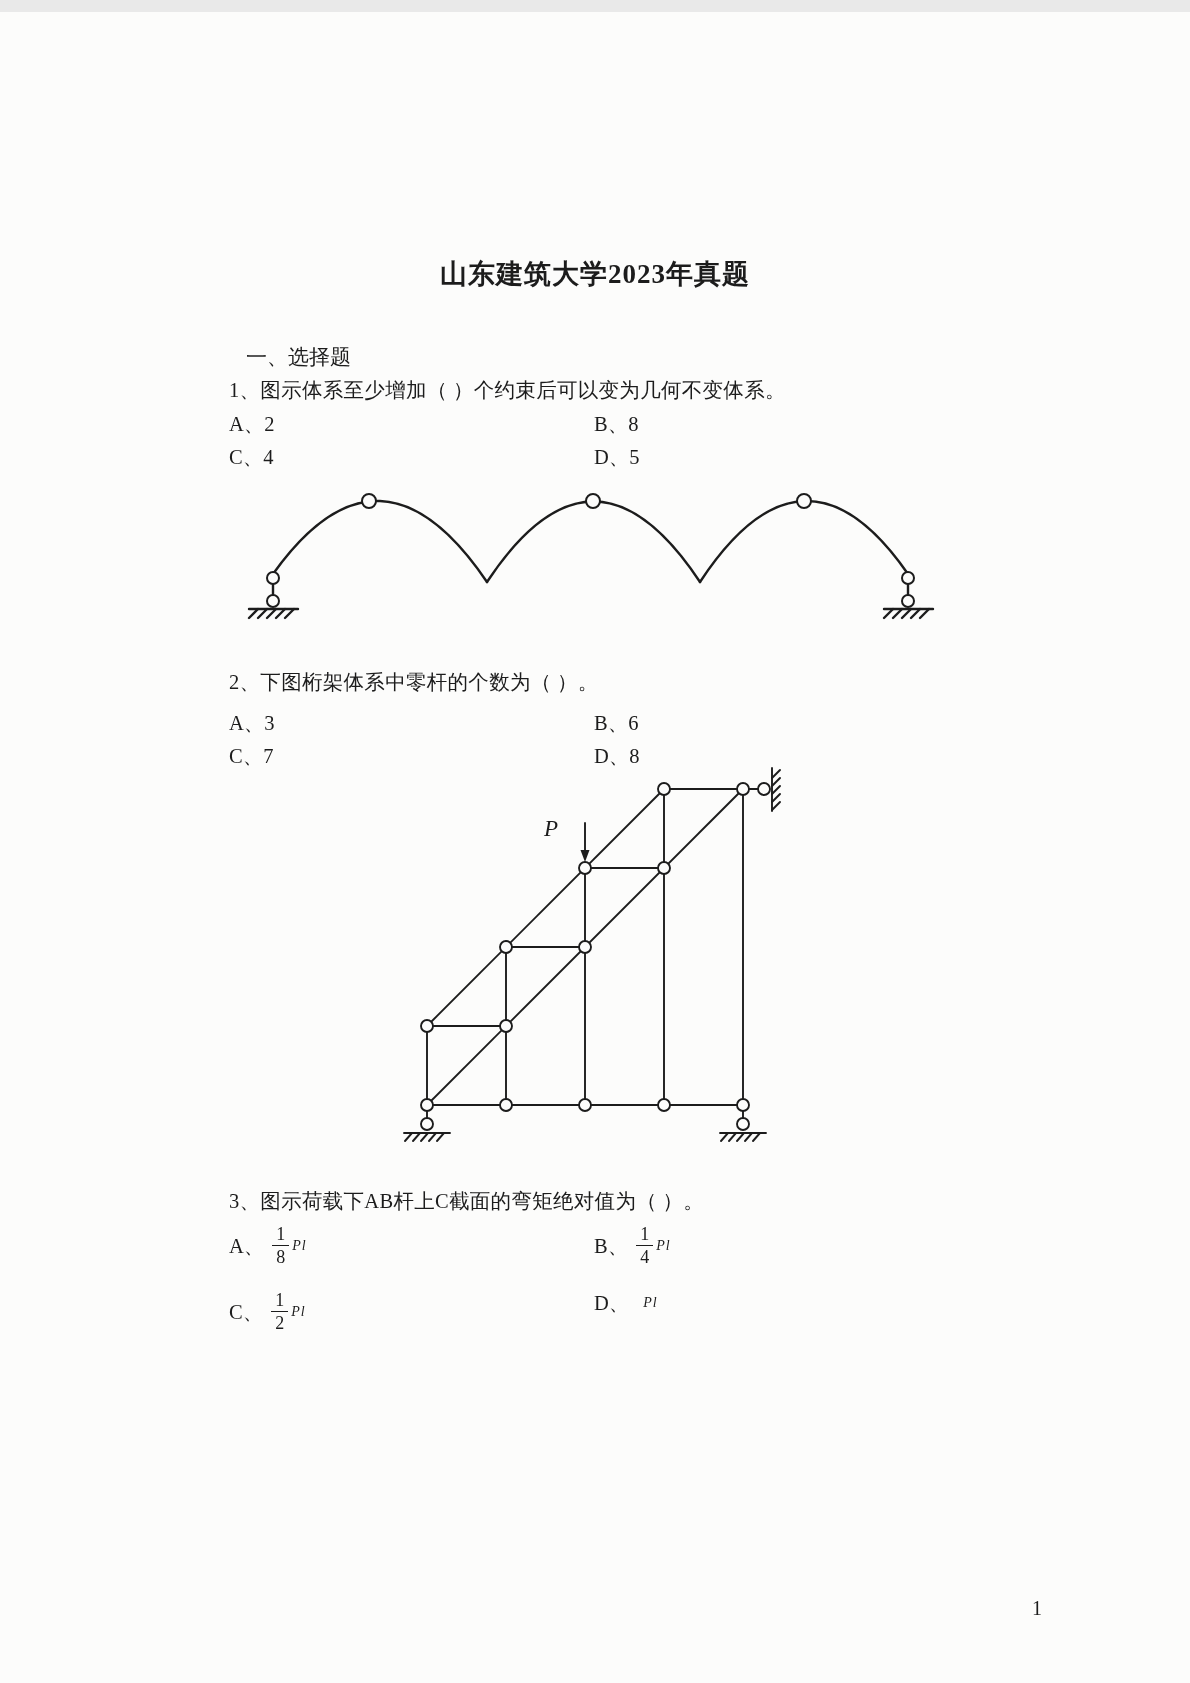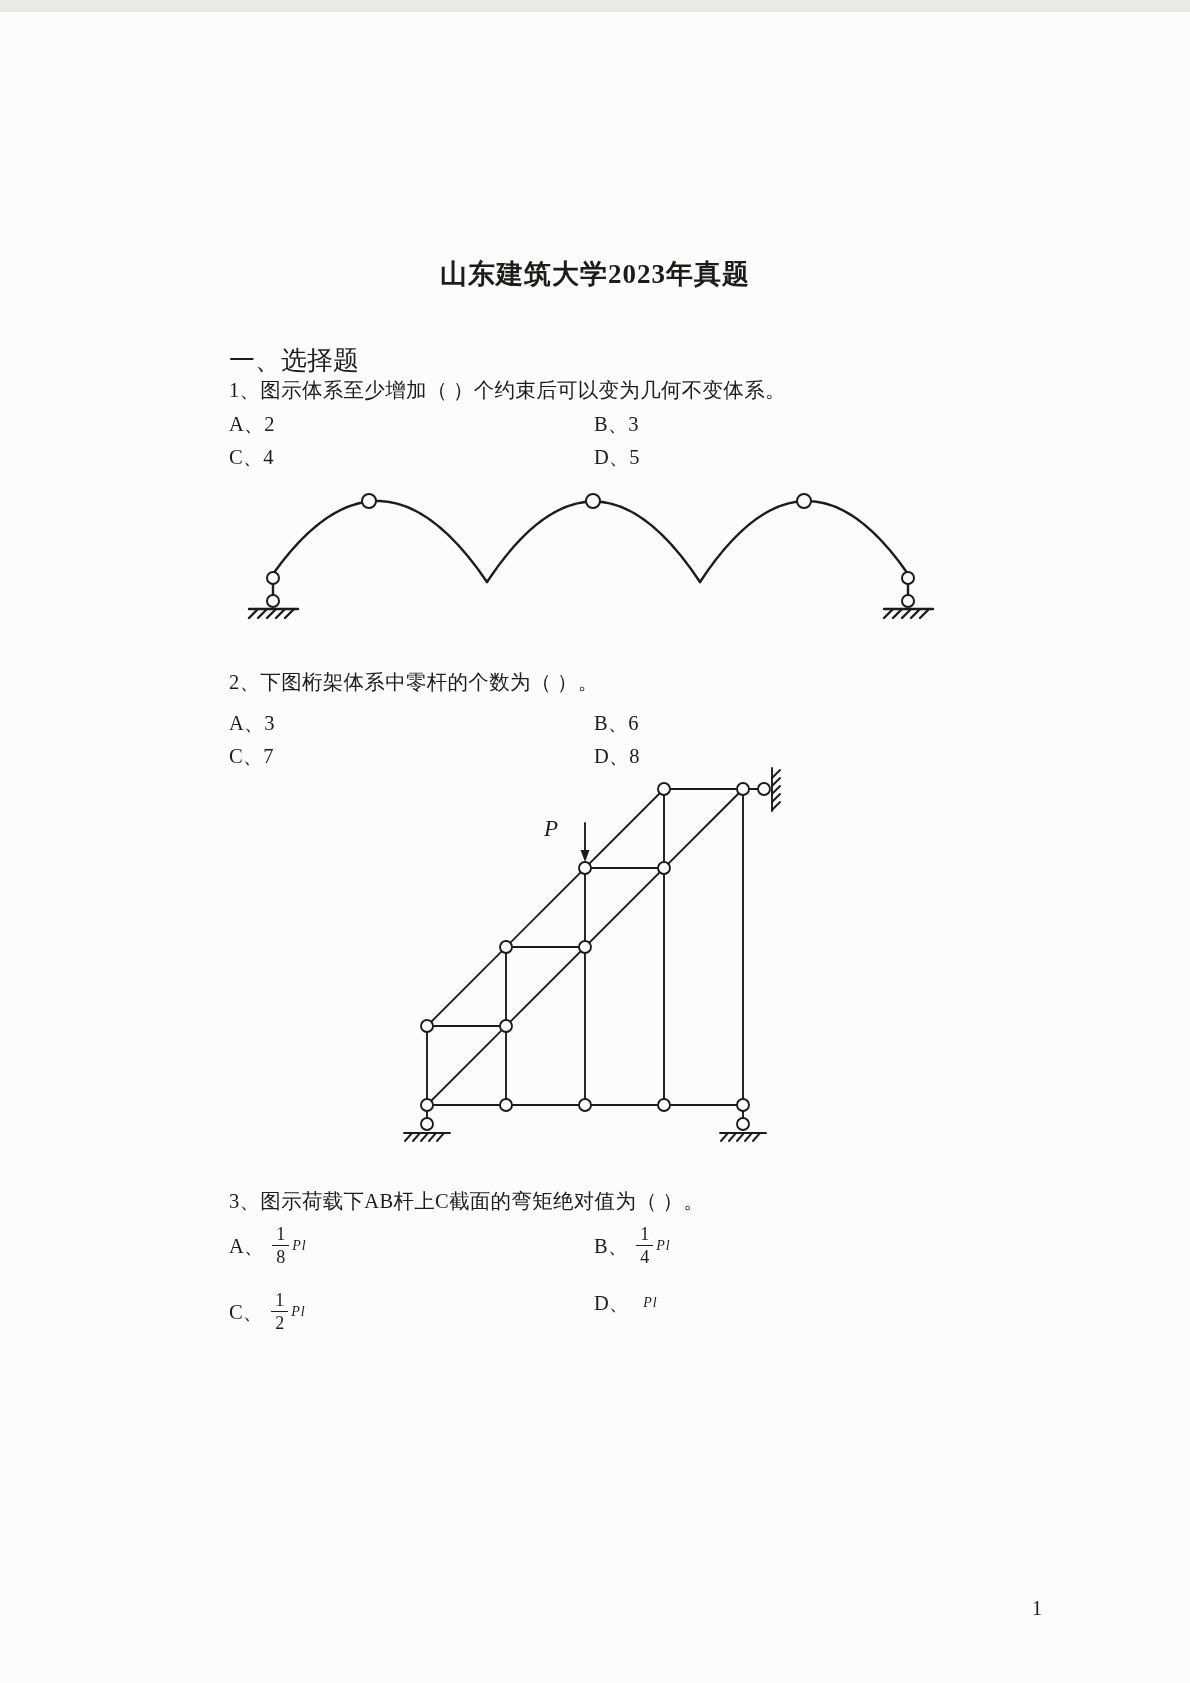--- a/index.html
+++ b/index.html
@@ -12,21 +12,21 @@
     color:#1c1c1c;
     overflow:hidden;
   }
   .abs{position:absolute;}
   .title{
     top:244px;left:0;width:1190px;
     text-align:center;
     font-size:27px;font-weight:bold;
     letter-spacing:1px;
   }
-  .heading{left:229px;top:331px;font-size:26px;}
+  .heading{left:246px;top:331px;font-size:21px;}
   .qtext{font-size:20.5px;letter-spacing:.3px;white-space:nowrap;}
   .opt{font-size:20.5px;white-space:nowrap;text-align:center;}
   .col-a{left:229px;}
   .col-b{left:594px;}
   .opt-row{display:flex;align-items:center;font-size:20.5px;}
   .opt-row .lbl{margin-right:8px;}
   .frac{
     display:inline-flex;flex-direction:column;align-items:center;
     font-size:18px;line-height:1.12;margin-right:3px;
   }
@@ -41,21 +41,21 @@
 <body>
 
 <div class="page">
 
   <div class="abs title">山东建筑大学2023年真题</div>
 
   <div class="abs heading">一、选择题</div>
 
   <div class="abs qtext" style="left:229px;top:364px;">1、图示体系至少增加（ ）个约束后可以变为几何不变体系。</div>
   <div class="abs opt col-a" style="top:398px;">A、2</div>
-  <div class="abs opt col-b" style="top:398px;">B、3</div>
+  <div class="abs opt col-b" style="top:398px;">B、8</div>
   <div class="abs opt col-a" style="top:431px;">C、4</div>
   <div class="abs opt col-b" style="top:431px;">D、5</div>
 
   <svg class="abs" style="left:235px;top:448px;" width="700" height="167" viewBox="235 448 700 167">
     <g class="stroke" stroke-width="2.4" stroke-linecap="round">
       <path d="M273,562 Q380,412 487,570"></path>
       <path d="M487,570 Q593.5,409 700,570"></path>
       <path d="M700,570 Q804,412 908,562"></path>
 
       <g>

